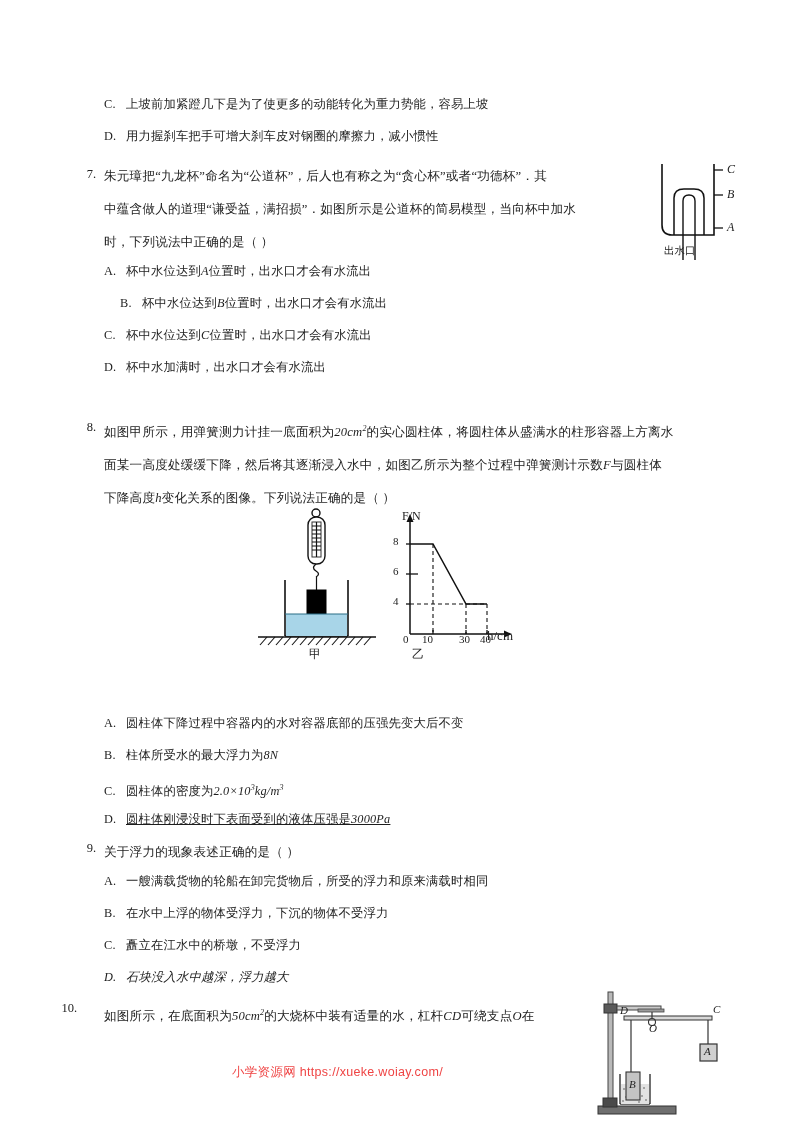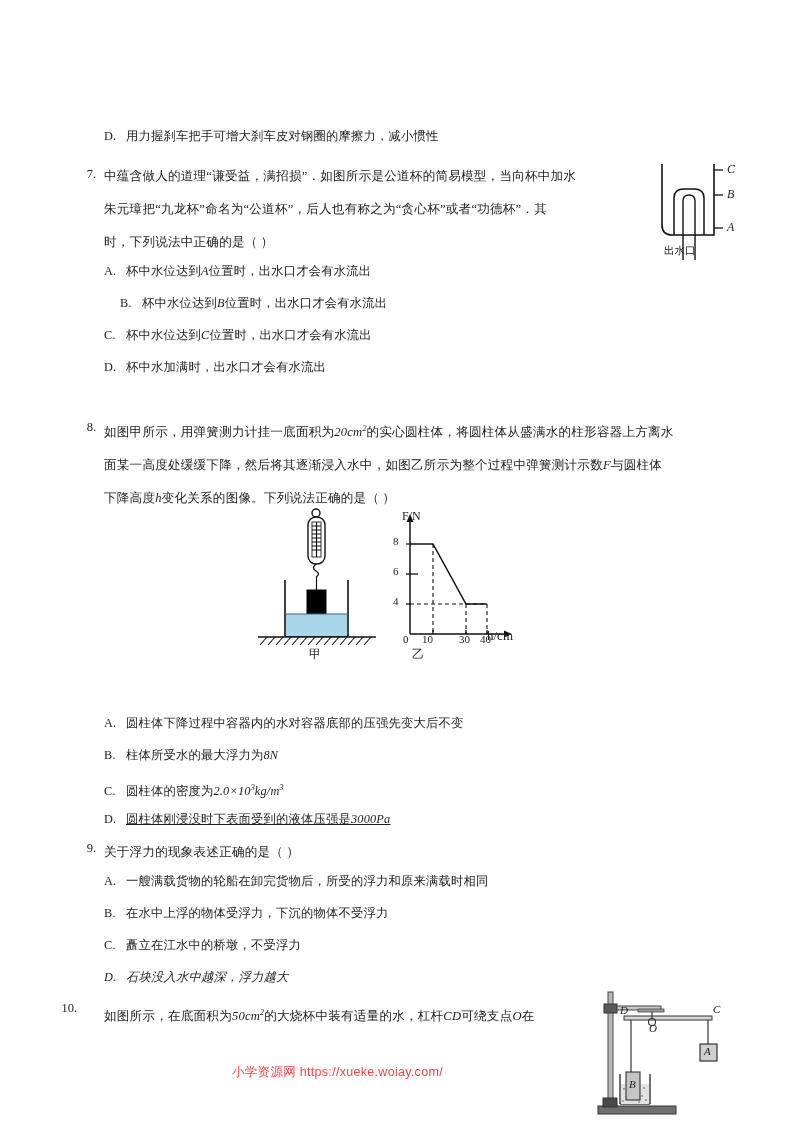--- a/index.html
+++ b/index.html
@@ -57,28 +57,31 @@
     letter-spacing:0.3px;
     white-space:nowrap;
   }
   svg{display:block;}
 </style>
 </head>
 <body>
 
 <div class="page">
 
+  <div class="opt" style="left:104px;top:89px;">
+    <span class="lab">C.</span><span>上坡前加紧蹬几下是为了使更多的动能转化为重力势能，容易上坡</span>
+  </div>
   <div class="opt" style="left:104px;top:121px;">
     <span class="lab">D.</span><span>用力握刹车把手可增大刹车皮对钢圈的摩擦力，减小惯性</span>
   </div>
 
   <div class="qnum" style="left:62px;top:167px;">7.</div>
   <div class="qbody" style="left:104px;top:160px;width:545px;">
+    <div>朱元璋把“九龙杯”命名为“公道杯”，后人也有称之为“贪心杯”或者“功德杯”．其</div>
     <div>中蕴含做人的道理“谦受益，满招损”．如图所示是公道杯的简易模型，当向杯中加水</div>
-    <div>朱元璋把“九龙杯”命名为“公道杯”，后人也有称之为“贪心杯”或者“功德杯”．其</div>
     <div>时，下列说法中正确的是（      ）</div>
   </div>
 
   <div class="opt" style="left:104px;top:256px;">
     <span class="lab">A.</span><span>杯中水位达到</span><span class="ital">A</span><span>位置时，出水口才会有水流出</span>
   </div>
   <div class="opt" style="left:120px;top:288px;">
     <span class="lab">B.</span><span>杯中水位达到</span><span class="ital">B</span><span>位置时，出水口才会有水流出</span>
   </div>
   <div class="opt" style="left:104px;top:320px;">

